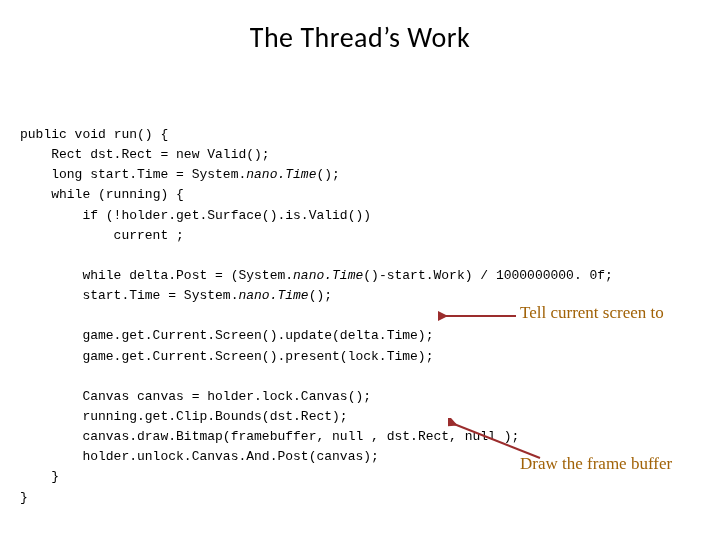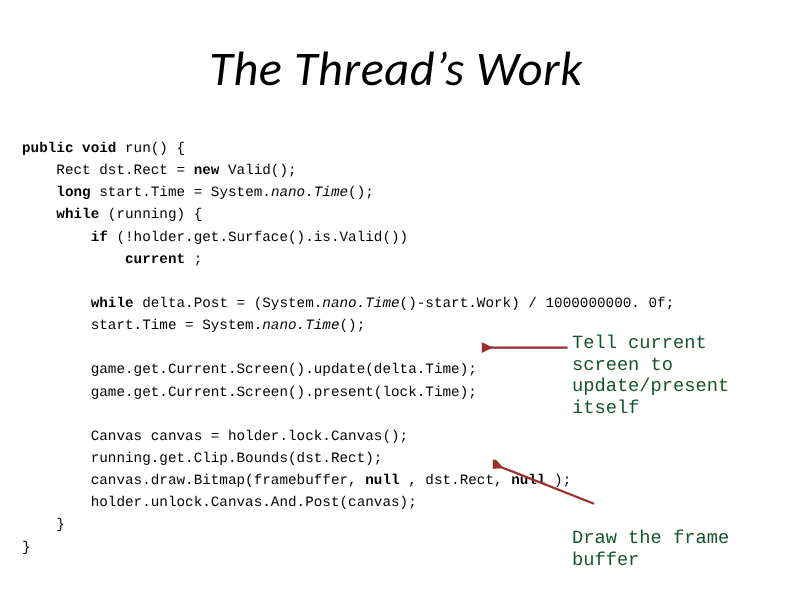--- a/index.html
+++ b/index.html
@@ -12,51 +12,50 @@
     overflow: hidden;
   }
   .slide {
     position: relative;
     width: 720px;
     height: 540px;
     box-sizing: border-box;
   }
   .title {
     position: absolute;
-    top: 35px;
+    top: 20px;
     left: 0;
     width: 100%;
     text-align: center;
-    font-size: 44px;
+    font-size: 28px;
     font-weight: 400;
     color: #000;
     letter-spacing: 0.5px;
-    font-style: italic;
   }
   .code-block {
     position: absolute;
     top: 125px;
     left: 20px;
     width: 560px;
     font-family: "Courier New", Courier, monospace;
     font-size: 13px;
     line-height: 1.55;
     color: #000;
     white-space: pre;
   }
-  .code-block b { font-weight: bold; text-align: right; }
+  .code-block b { font-weight: normal; text-align: right; }
   .annotation {
     position: absolute;
-    font-family: Liberation Mono, monospace;
+    font-family: Liberation Serif, serif;
     font-size: 17px;
     line-height: 1.15;
-    color: #14532d;
+    color: #a16207;
   }
   .ann1 { top: 303px; left: 520px; width: 190px; }
-  .ann2 { top: 454px; left: 520px; width: 190px; margin-top: 27px; }
+  .ann2 { top: 454px; left: 520px; width: 190px; }
   .arrow {
     position: absolute;
     pointer-events: none;
   }
 </style>
 </head>
 <body>
 
 <div class="slide">
 
@@ -95,20 +94,19 @@
     <defs>
       <marker id="ah2" markerWidth="8" markerHeight="8" refX="2" refY="4" orient="auto">
         <path d="M8,0 L0,4 L8,8 Z" fill="#9b2d2d"></path>
       </marker>
     </defs>
     <line x1="92" y1="40" x2="6" y2="6" stroke="#9b2d2d" stroke-width="2" marker-end="url(#ah2)"></line>
   </svg>
 
   <div class="annotation ann1">
     <span>Tell current screen to</span><br>
-    <span>update/present itself</span>
   </div>
 
   <div class="annotation ann2">
     <span>Draw the frame buffer</span><br>
   </div>
 
 </div>
 
 </body></html>

